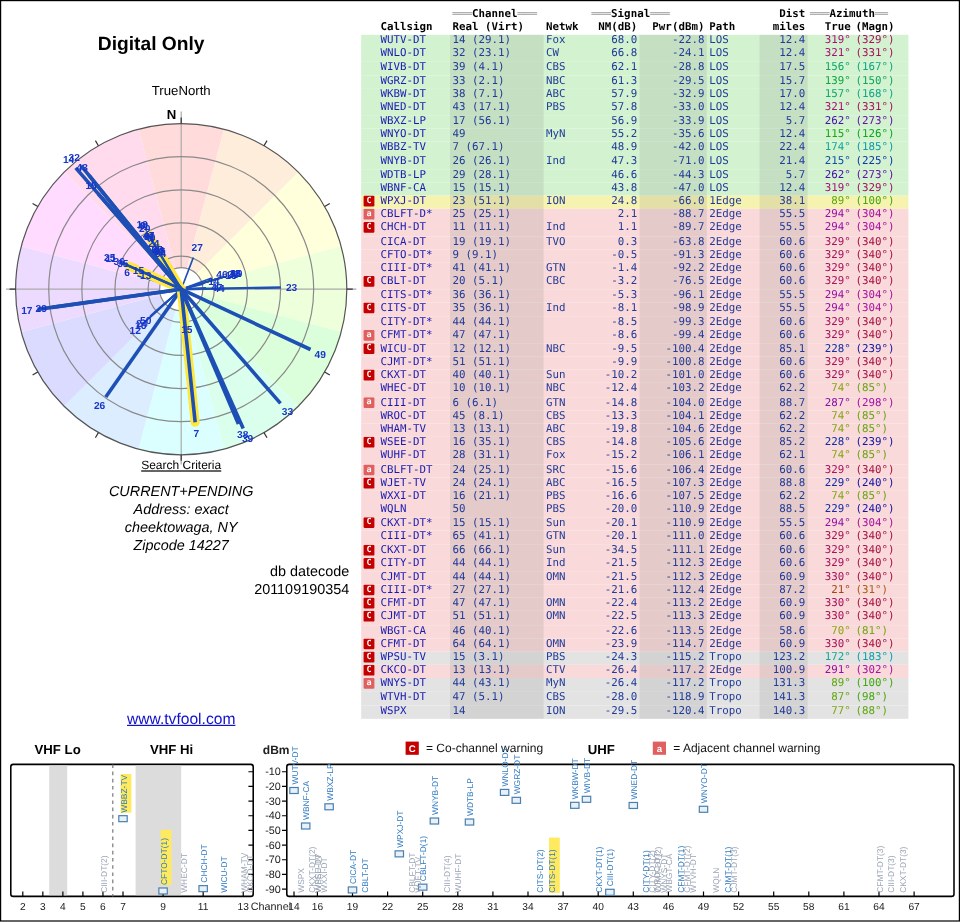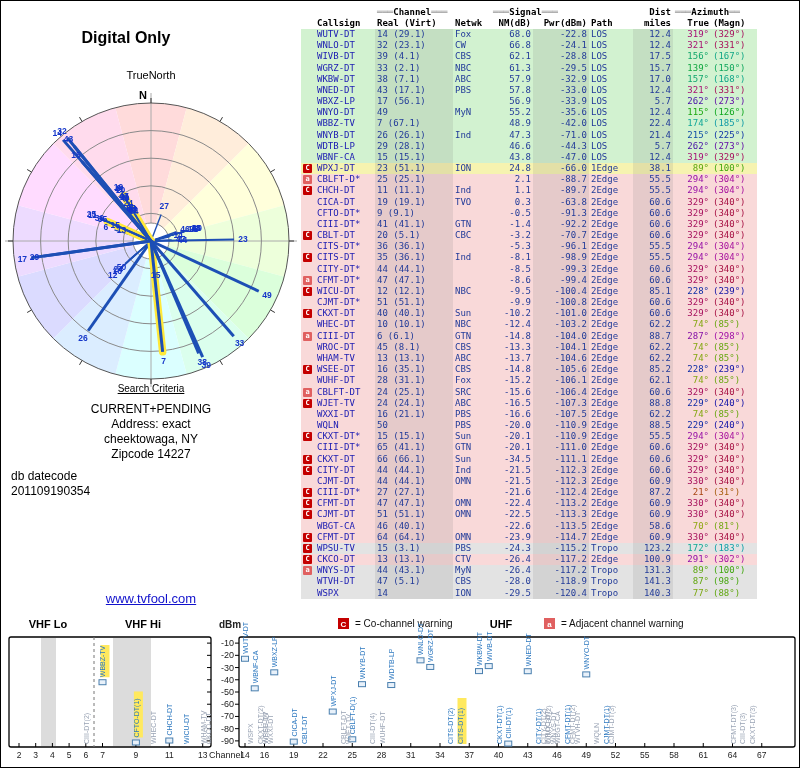--- a/index.html
+++ b/index.html
@@ -3,22 +3,22 @@
 <meta charset="utf-8">
 <style>
   html,body{margin:0;padding:0;background:#fff;width:800px;height:768px;overflow:hidden;
             font-family:"Liberation Sans",sans-serif;}
   .page{position:absolute;left:0;top:0;width:798px;height:766px;border:1px solid #000;background:#fff;}
   .left-title{position:absolute;left:20px;top:28px;width:210px;text-align:center;
               font-weight:bold;font-size:16px;color:#000;}
   #radar-svg{position:absolute;left:0;top:62px;}
   .criteria{position:absolute;left:10px;top:382px;width:280px;text-align:center;font-size:12px;color:#000;}
   .criteria .ct{font-weight:normal;text-decoration:underline;font-size:10px;margin-bottom:8px;}
-  .criteria .ln{line-height:15px;}
-  .datecode{position:absolute;left:10px;top:468px;width:280px;text-align:left;font-size:12px;line-height:15px;}
+  .criteria .ln{line-height:15px;font-style:italic;}
+  .datecode{position:absolute;left:10px;top:468px;width:280px;text-align:right;font-size:12px;line-height:15px;}
   .site-link{position:absolute;left:35px;top:590px;width:230px;text-align:center;font-size:13px;}
   .site-link a{color:#1111cc;text-decoration:underline;cursor:pointer;}
 
   
   #tvtable{position:absolute;left:300px;top:6px;font-family:"DejaVu Sans Mono",monospace;
            font-size:9px;color:#223b99;}
   .tgrid{display:grid;grid-template-columns:14px 60px 78px 38px 42px 56px 44px 40px 38px 46px;}
   .hrow{font-weight:bold;color:#000;height:11px;line-height:11px;}
   .trow{height:11.18px;line-height:11.18px;}
   .c{padding:0 2px;white-space:nowrap;overflow:hidden;}
@@ -435,21 +435,21 @@
           <div class="c r st">60.6</div>
           <div class="c r" style="color:hsl(329,82%,36%)">329°</div>
           <div class="c" style="color:hsl(340,82%,36%)">(340°)</div>
         </div>
         <div class="tgrid trow" style="background:#f9d9d9">
           <div class="c"><span class="warnbox" style="background:#c40000">C</span></div>
           <div class="c cs">CBLT-DT</div>
           <div class="c st">20 (5.1)</div>
           <div class="c">CBC</div>
           <div class="c r">-3.2</div>
-          <div class="c r st">-70.7</div>
+          <div class="c r st">-76.5</div>
           <div class="c ctr">2Edge</div>
           <div class="c r st">60.6</div>
           <div class="c r" style="color:hsl(329,82%,36%)">329°</div>
           <div class="c" style="color:hsl(340,82%,36%)">(340°)</div>
         </div>
         <div class="tgrid trow" style="background:#f9d9d9">
           <div class="c"></div>
           <div class="c cs">CITS-DT*</div>
           <div class="c st">36 (36.1)</div>
           <div class="c"></div>
@@ -566,21 +566,21 @@
           <div class="c ctr">2Edge</div>
           <div class="c r st">62.2</div>
           <div class="c r" style="color:hsl(74,82%,36%)">74°</div>
           <div class="c" style="color:hsl(85,82%,36%)">(85°)</div>
         </div>
         <div class="tgrid trow" style="background:#f9d9d9">
           <div class="c"></div>
           <div class="c cs">WHAM-TV</div>
           <div class="c st">13 (13.1)</div>
           <div class="c">ABC</div>
-          <div class="c r">-13.7</div>
+          <div class="c r">-19.8</div>
           <div class="c r st">-104.6</div>
           <div class="c ctr">2Edge</div>
           <div class="c r st">62.2</div>
           <div class="c r" style="color:hsl(74,82%,36%)">74°</div>
           <div class="c" style="color:hsl(85,82%,36%)">(85°)</div>
         </div>
         <div class="tgrid trow" style="background:#f9d9d9">
           <div class="c"><span class="warnbox" style="background:#c40000">C</span></div>
           <div class="c cs">WSEE-DT</div>
           <div class="c st">16 (35.1)</div>

